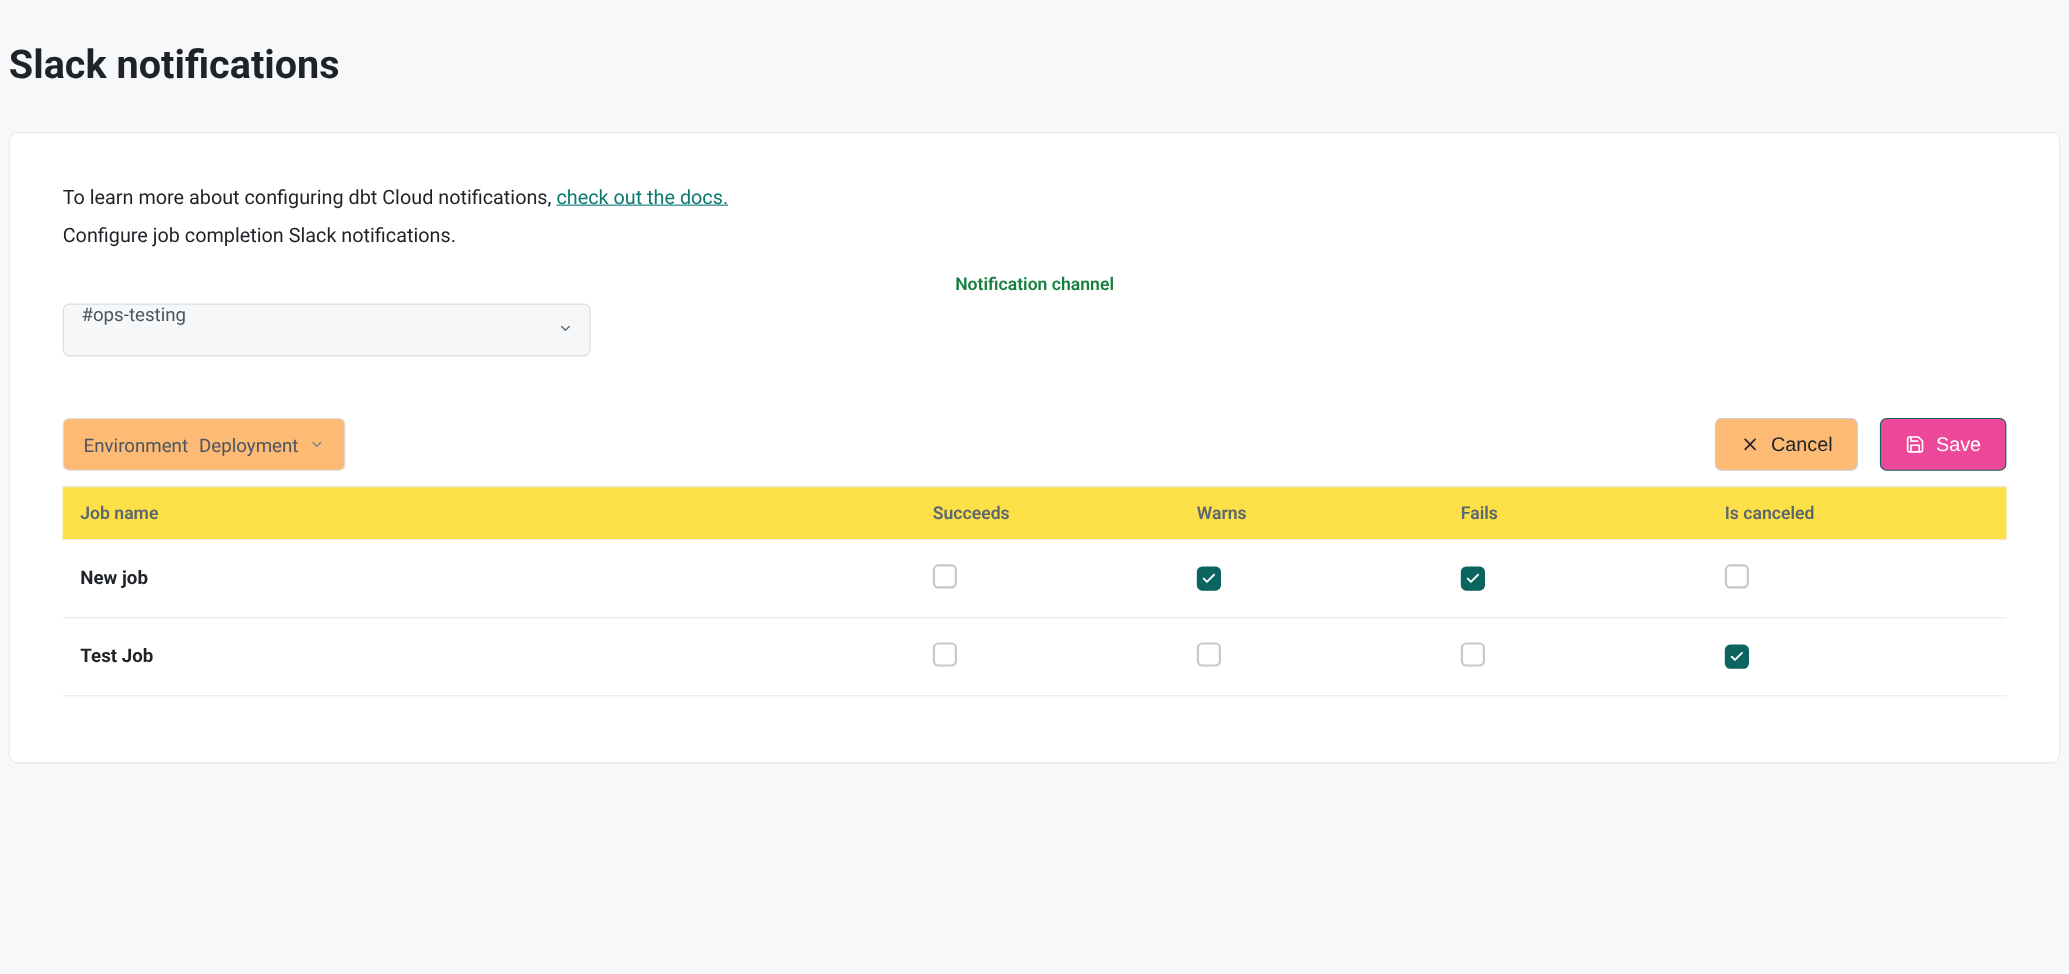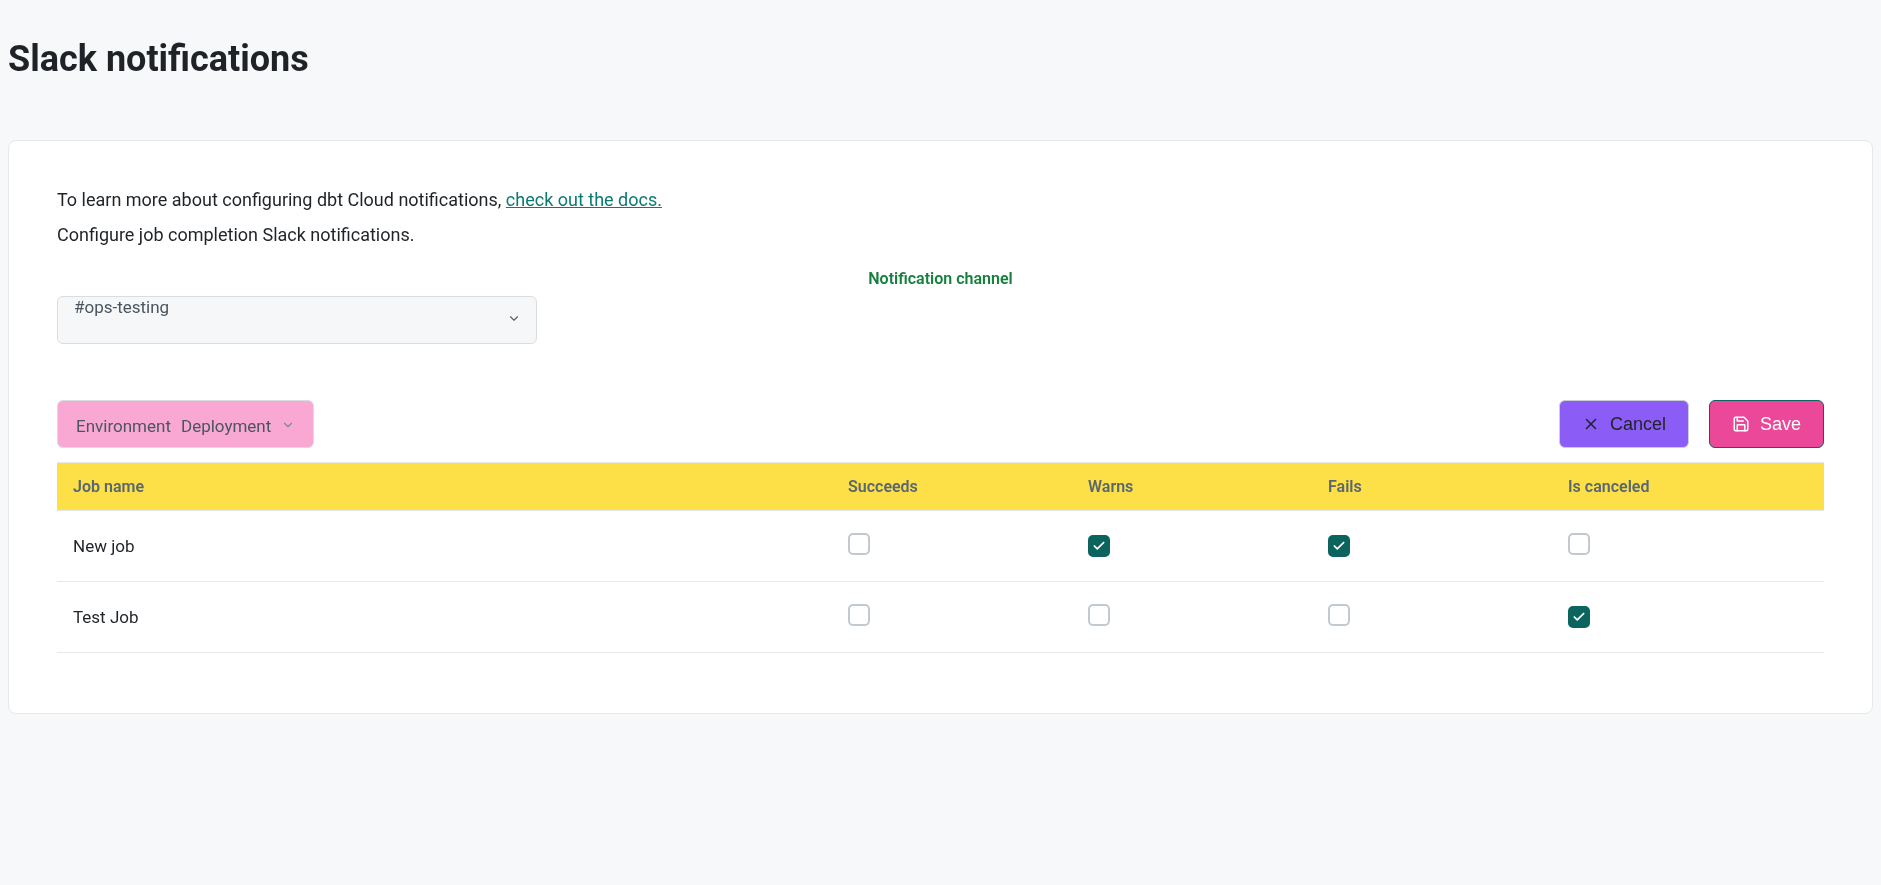--- a/index.html
+++ b/index.html
@@ -6,21 +6,21 @@
   body {
     font-family: -apple-system, BlinkMacSystemFont, "Segoe UI", Roboto, "Helvetica Neue", Arial, sans-serif;
     background: #f7f8fa;
     color: #1f2328;
     padding: 8px;
   }
   .page-title {
     font-size: 36px;
     font-weight: 700;
     color: #1f2328;
-    margin: 30px 0 60px 0;
+    margin: 30px 0 40px 0;
   }
   .card {
     background: #fff;
     border: 1px solid #e6e8ea;
     border-radius: 8px;
     padding: 48px 48px 60px 48px;
   }
   .desc-line {
     font-size: 18px;
     color: #1f2328;
@@ -72,21 +72,21 @@
     margin-bottom: 0;
   }
   .env-filter {
     display: inline-flex;
     align-items: center;
     gap: 10px;
     height: 48px;
     padding: 4px 18px 0 18px;
     border: 1px solid #d8dde1;
     border-radius: 6px;
-    background: #f9a8d4;
+    background: #fdba74;
     color: #4a5560;
     font-size: 17px;
     cursor: pointer;
   }
   .env-filter .chev {
     color: #7a8790;
   }
   .toolbar-actions {
     display: flex;
     gap: 20px;
@@ -96,21 +96,21 @@
     align-items: center;
     gap: 10px;
     height: 48px;
     padding: 0 22px;
     border-radius: 6px;
     font-size: 18px;
     cursor: pointer;
     border: 1px solid transparent;
   }
   .btn-outline {
-    background: #8b5cf6;
+    background: #fdba74;
     border: 1px solid #c9cfd4;
     color: #1f2328;
   }
   .btn-primary {
     background: #ec4899;
     color: #fff;
     border: 1px solid #0b645e;
   }
   .btn svg { display: block; }
 
@@ -131,21 +131,21 @@
     font-size: 16px;
   }
   .tbody-row {
     display: grid;
     grid-template-columns: 1fr 240px 240px 240px 240px;
     align-items: center;
     border-bottom: 1px solid #e6e8ea;
     padding: 22px 16px;
   }
   .job-name {
-    font-weight: 400;
+    font-weight: 700;
     font-size: 17px;
     color: #1f2328;
   }
   .cb {
     width: 22px;
     height: 22px;
     border: 2px solid #c2c9cf;
     border-radius: 5px;
     background: #fff;
     display: inline-flex;

